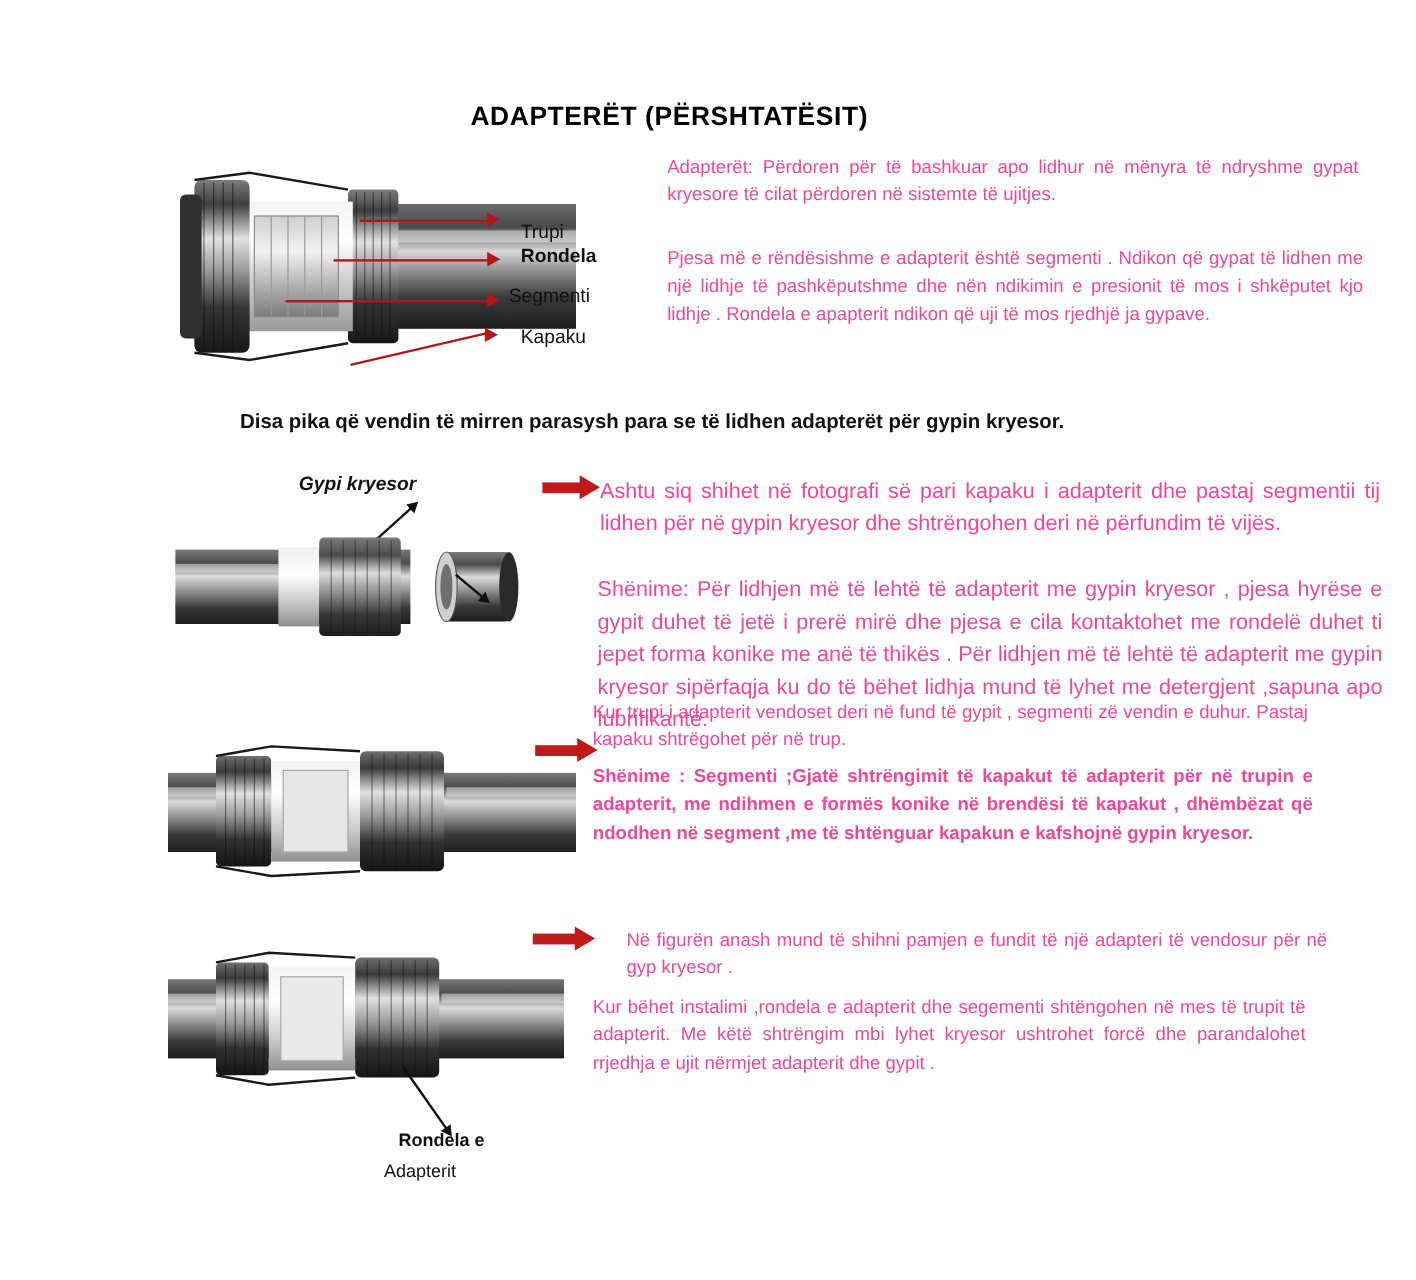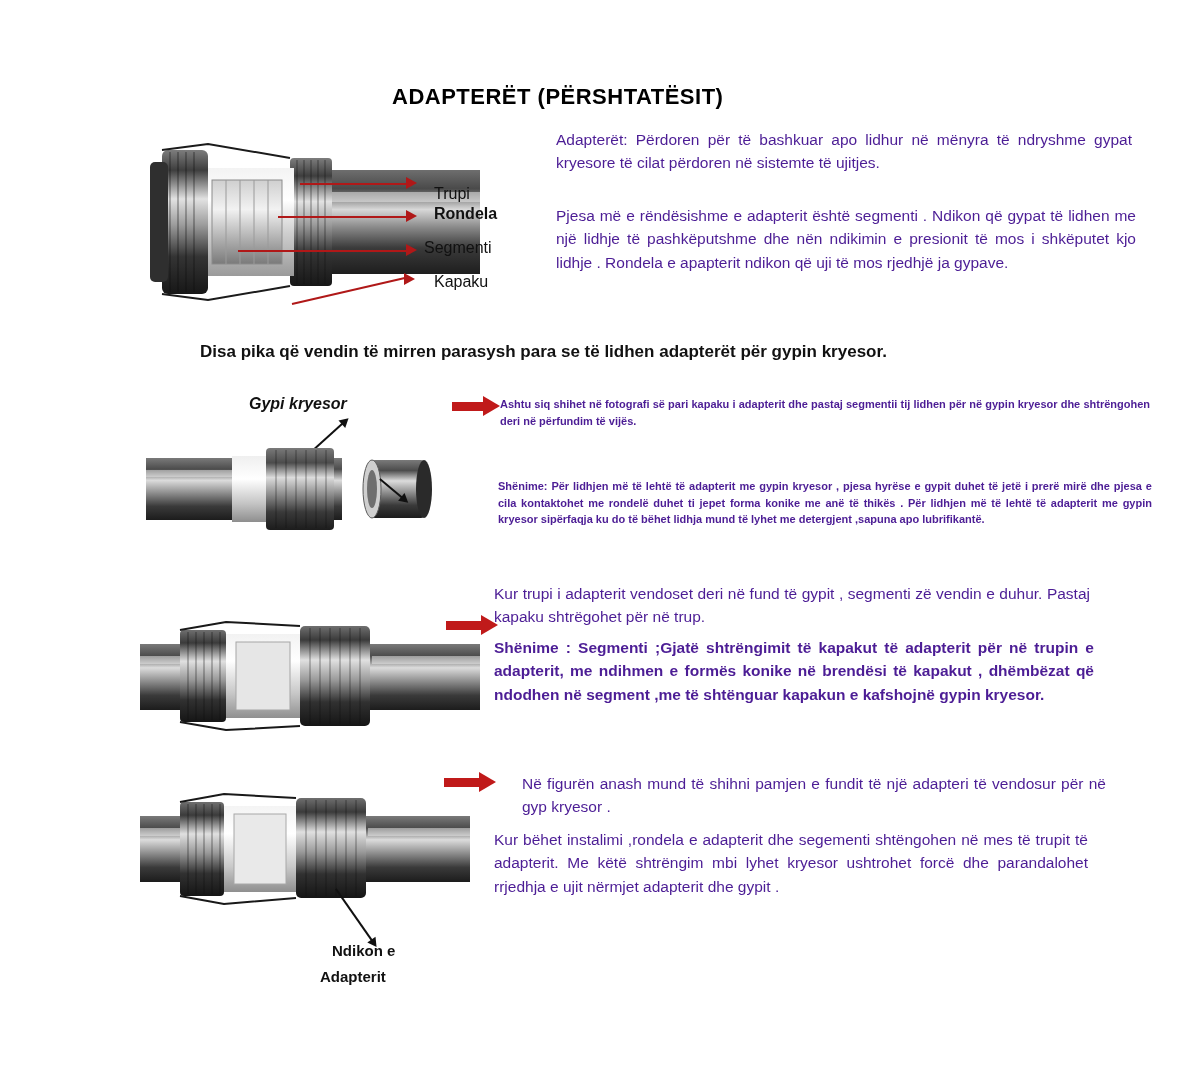--- a/index.html
+++ b/index.html
@@ -32,25 +32,25 @@
     font-weight: bold;
     letter-spacing: 0.5px;
     color: #000;
     white-space: nowrap;
   }
 
   
   .para {
     position: absolute;
     text-align: justify;
-    color: #4c1d95;
+    color: #ec4899;
     line-height: 1.5;
   }
   .para.s16 { font-size: 15.5px; }
-  .para.s14 { font-size: 11px; font-weight: bold; }
+  .para.s14 { font-size: 18px; }
 
   .heading-bold {
     position: absolute;
     font-size: 17px;
     font-weight: bold;
     color: #111;
     line-height: 1.45;
   }
 
   .callout-label {
@@ -377,21 +377,21 @@
         <line x1="216" y1="28" x2="216" y2="124"></line>
       </g>
       <path d="M40 30 L84 22 L156 26" fill="none" stroke="#191919" stroke-width="2"></path>
       <path d="M40 124 L84 132 L156 126" fill="none" stroke="#191919" stroke-width="2"></path>
       <rect x="0" y="56" width="40" height="8" fill="#ececec" opacity="0.5"></rect>
       <rect x="228" y="56" width="102" height="8" fill="#ececec" opacity="0.5"></rect>
     </svg>
   </div>
 
   <div class="blackarrow" style="left:336px; top:888px; width:64px; transform: rotate(55deg);"></div>
-  <div class="callout-label small" style="left:332px; top:942px; font-weight:bold;">Ndikon e</div>
-  <div class="callout-label small" style="left:320px; top:968px; font-weight:bold;">Adapterit</div>
+  <div class="callout-label small" style="left:332px; top:942px; font-weight:bold;">Rondela e</div>
+  <div class="callout-label small" style="left:320px; top:968px; font-weight:normal;">Adapterit</div>
 
   <div class="bigarrow" style="left:444px; top:778px; width:36px;"></div>
 
   <div class="para s16" style="left:494px; top:772px; width:584px;margin-left:28px;">Në figurën anash mund të shihni pamjen e fundit të një adapteri të vendosur për në gyp kryesor .</div>
   <div class="para s16" style="left:494px; top:828px; width:594px;">Kur  bëhet instalimi ,rondela  e adapterit  dhe segementi shtëngohen  në  mes  të  trupit  të  adapterit.  Me  këtë shtrëngim  mbi  lyhet  kryesor  ushtrohet  forcë  dhe parandalohet   rrjedhja  e  ujit  nërmjet  adapterit  dhe gypit .</div>
 
 </div>
 
 </body></html>

